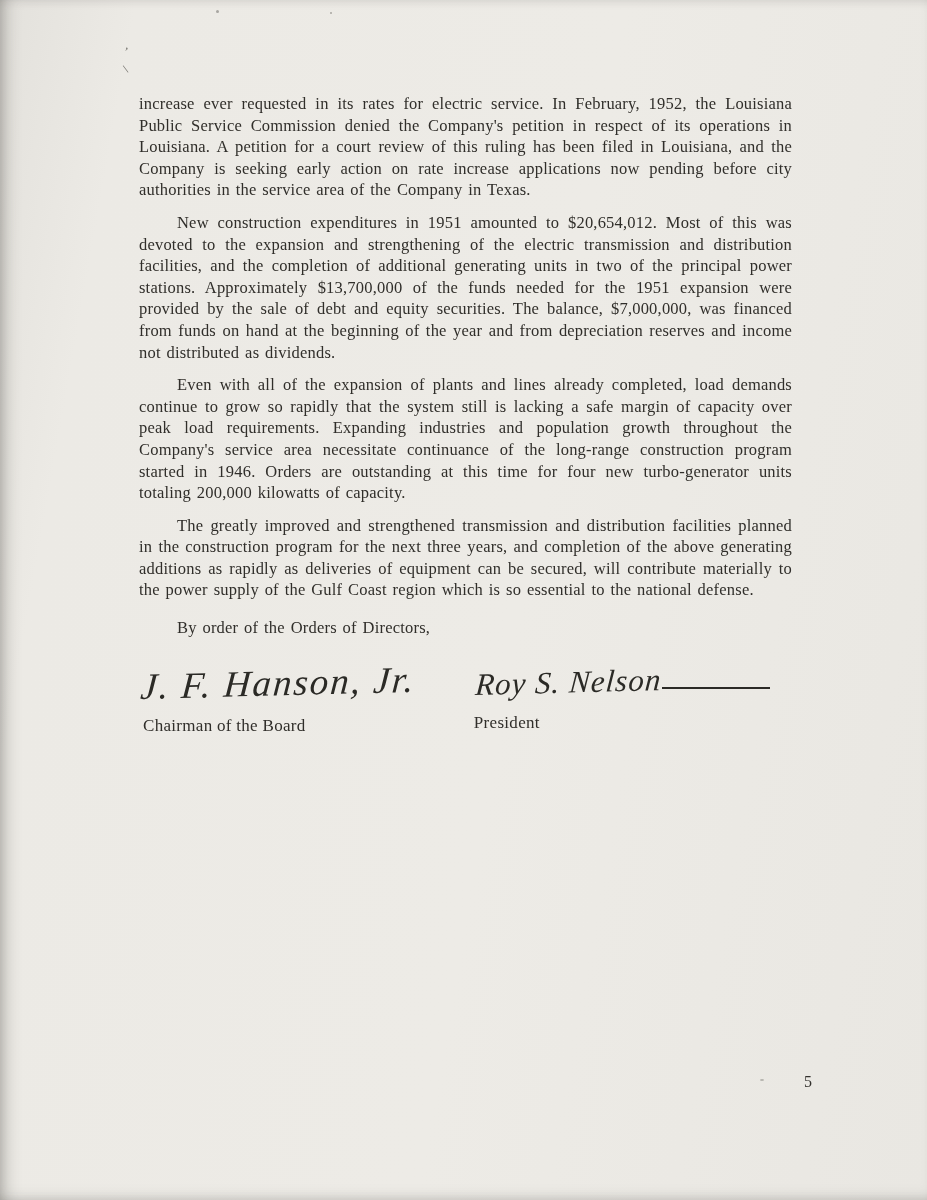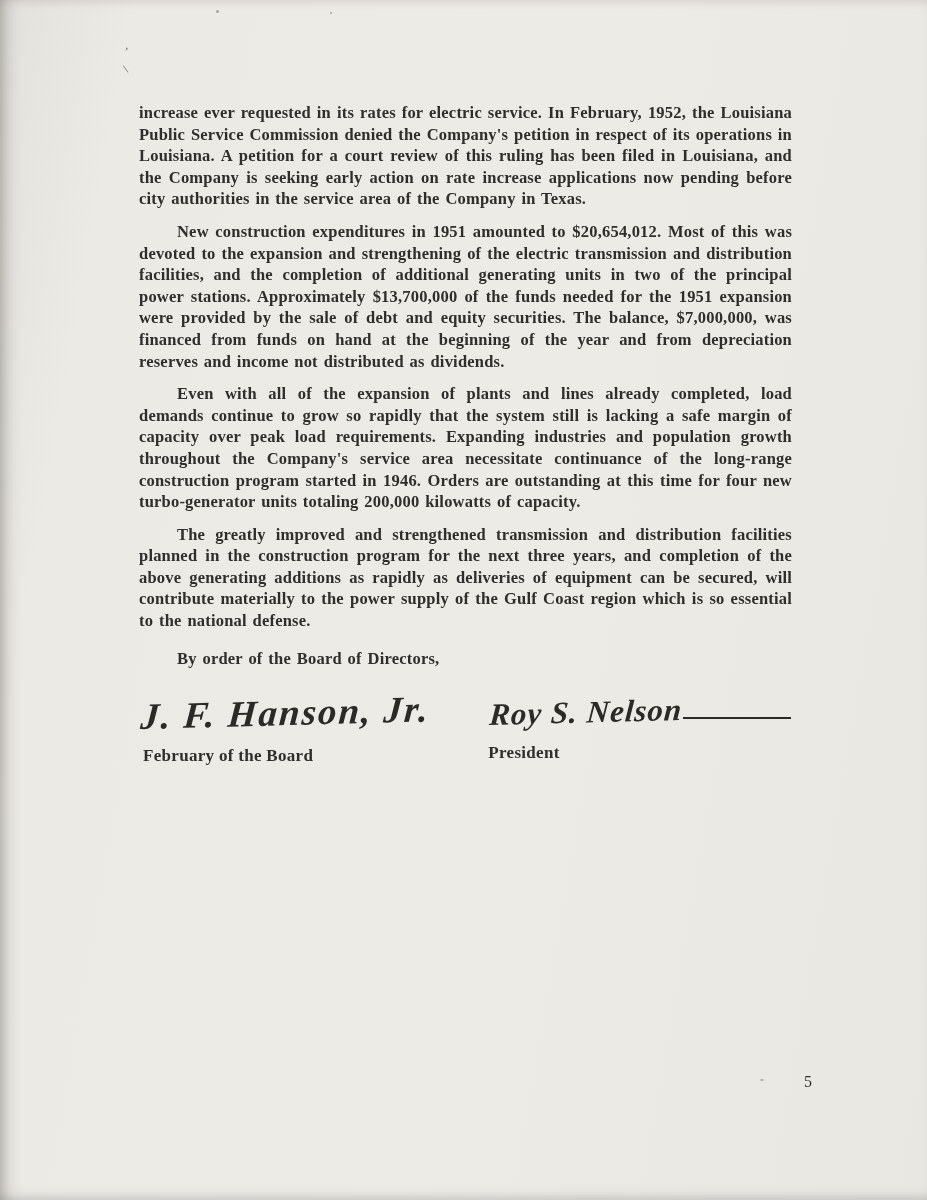--- a/index.html
+++ b/index.html
@@ -16,23 +16,22 @@
     box-shadow: inset 14px 0 18px -12px rgba(70,68,64,0.45),
                 inset 0 -10px 16px -12px rgba(70,68,64,0.35),
                 inset 0 8px 14px -12px rgba(70,68,64,0.25);
     overflow: hidden;
     font-family: "Liberation Serif", "DejaVu Serif", serif;
     color: #302e2a;
   }
   .text-block {
     position: absolute;
     left: 139px;
-    top: 102px;
+    top: 93px;
     width: 653px;
-    font-weight: bold;
   }
   .para {
     font-size: 16.5px;
     line-height: 21.6px;
     text-align: justify;
     margin: 0 0 11px 0;
     word-spacing: 1.5px;
     letter-spacing: 0.2px;
   }
   .para.indent { text-indent: 38px; }
@@ -101,26 +100,26 @@
   <span class="artifact a2">\</span>
   <span class="speck s1"></span>
   <span class="speck s2"></span>
   <span class="speck s3"></span>
 
   <div class="text-block">
     <p class="para">increase ever requested in its rates for electric service.  In February, 1952, the Louisiana Public Service Commission denied the Company's petition in respect of its operations in Louisiana.  A petition for a court review of this ruling has been filed in Louisiana, and the Company is seeking early action on rate increase applications now pending before city authorities in the service area of the Company in Texas.</p>
     <p class="para indent">New construction expenditures in 1951 amounted to $20,654,012. Most of this was devoted to the expansion and strengthening of the electric transmission and distribution facilities, and the completion of additional generating units in two of the principal power stations. Approximately $13,700,000 of the funds needed for the 1951 expansion were provided by the sale of debt and equity securities.  The balance, $7,000,000, was financed from funds on hand at the beginning of the year and from depreciation reserves and income not distributed as dividends.</p>
     <p class="para indent">Even with all of the expansion of plants and lines already completed, load demands continue to grow so rapidly that the system still is lacking a safe margin of capacity over peak load requirements.  Expanding industries and population growth throughout the Company's service area necessitate continuance of the long-range construction program started in 1946.  Orders are outstanding at this time for four new turbo-generator units totaling 200,000 kilowatts of capacity.</p>
     <p class="para indent">The greatly improved and strengthened transmission and distribution facilities planned in the construction program for the next three years, and completion of the above generating additions as rapidly as deliveries of equipment can be secured, will contribute materially to the power supply of the Gulf Coast region which is so essential to the national defense.</p>
-    <p class="para indent closing">By order of the Board of Directors,</p>
+    <p class="para indent closing">By order of the Orders of Directors,</p>
 
     <div class="signature-row">
       <div class="sig-col sig-chairman">
         <div class="sig-name">J. F. Hanson, Jr.</div>
-        <div class="sig-title">February of the Board</div>
+        <div class="sig-title">Chairman of the Board</div>
       </div>
       <div class="sig-col sig-president">
         <div>
           <span class="sig-name">Roy S. Nelson</span><span class="sig-rule"></span>
         </div>
         <div class="sig-title">President</div>
       </div>
     </div>
   </div>
 

